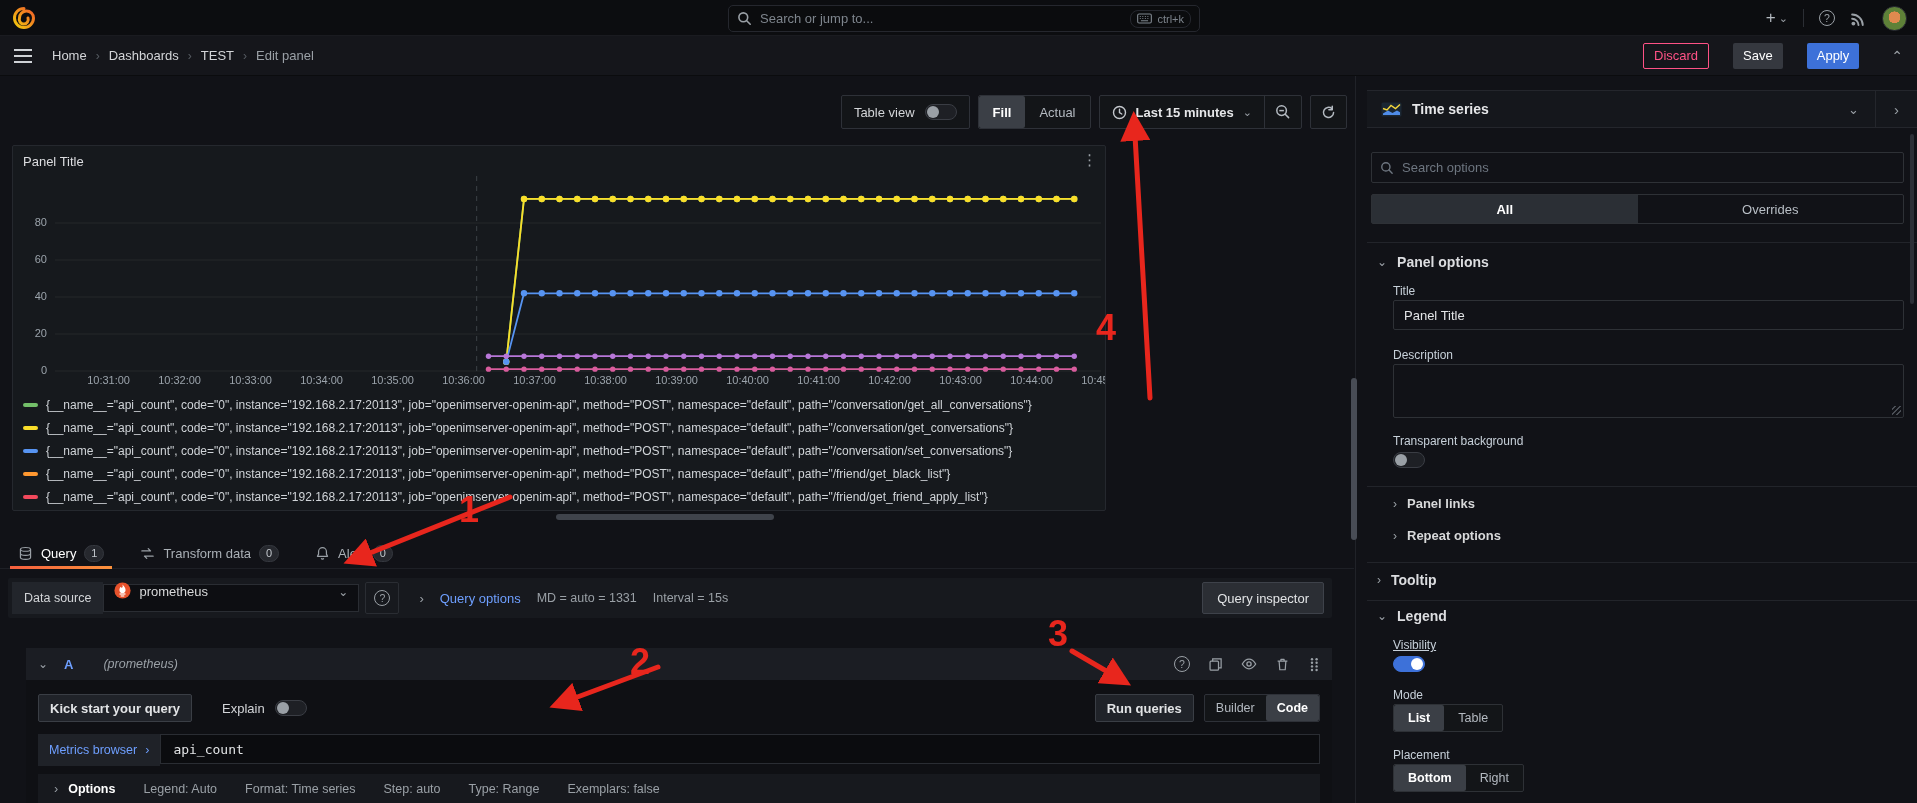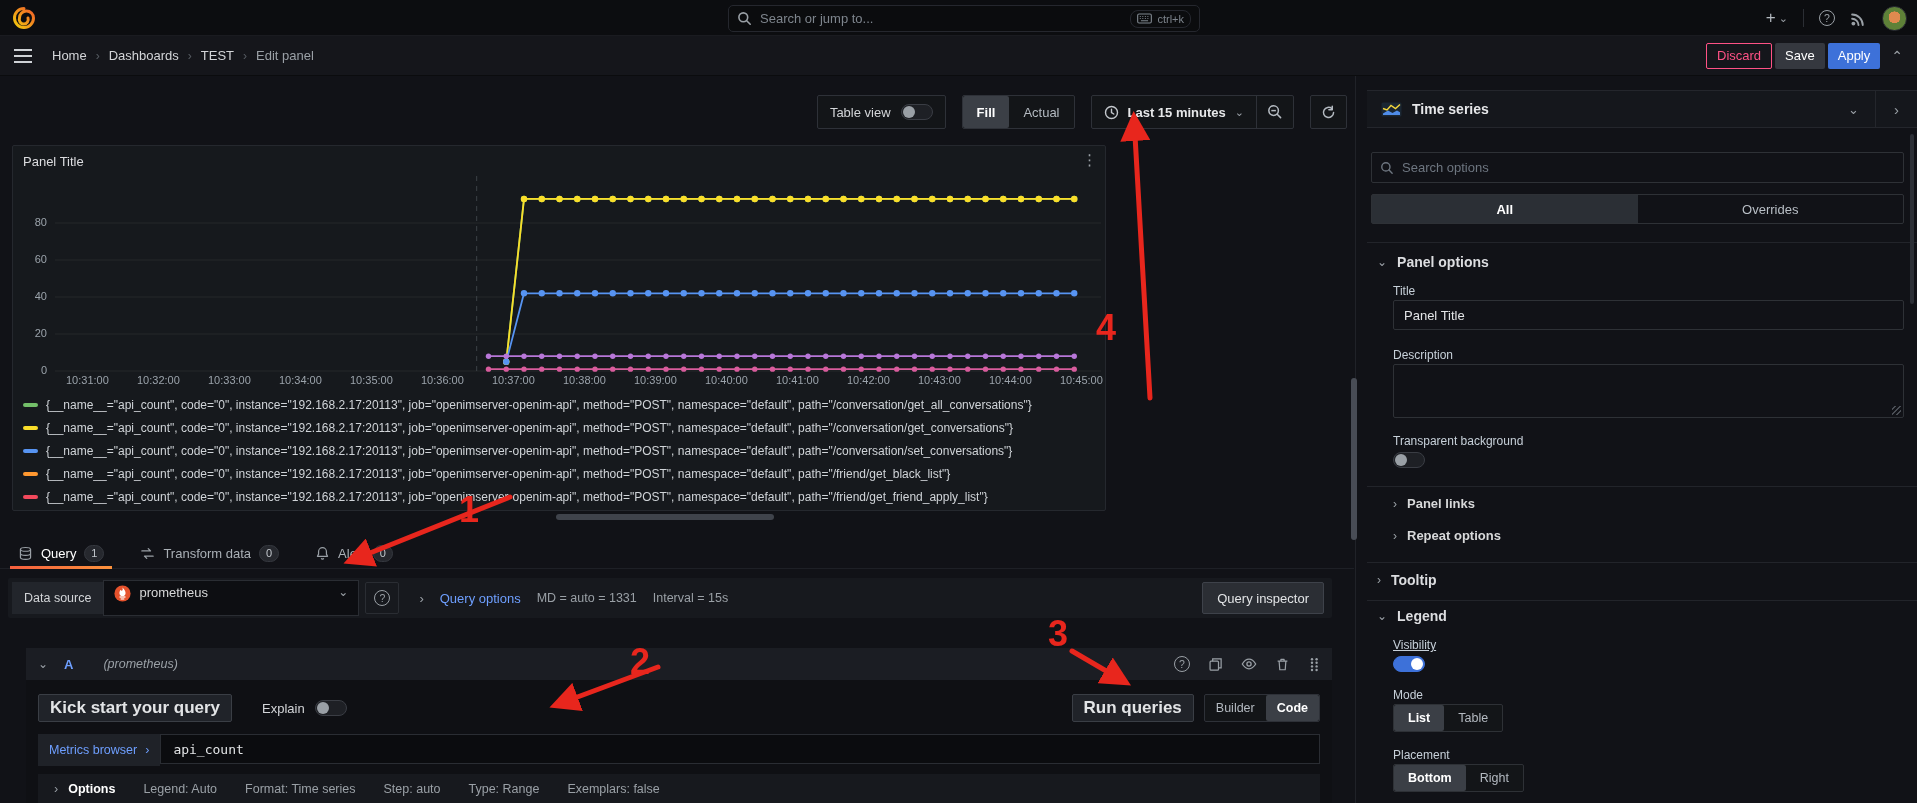--- a/index.html
+++ b/index.html
@@ -22,85 +22,85 @@
 
   
   #subnav { position:absolute; top:36px; left:0; width:100%; height:40px; background:#15161b; border-bottom:1px solid #0b0c0e; display:flex; align-items:center; padding:0 14px; }
   #hamburger { width:18px; height:2px; background:#cfd2d6; position:relative; margin-right:20px; }
   #hamburger::before, #hamburger::after { content:''; position:absolute; left:0; width:18px; height:2px; background:#cfd2d6; }
   #hamburger::before { top:-6px; } #hamburger::after { top:6px; }
   #breadcrumb { display:flex; align-items:center; gap:9px; font-size:13px; }
   #breadcrumb .crumb { color:#d3d5d8; }
   #breadcrumb .crumb.last { color:#9aa0a6; }
   #breadcrumb .sep { color:#565b62; font-size:12px; }
-  #subnav-actions { margin-left:auto; display:flex; align-items:center; gap:3px; }
+  #subnav-actions { margin-left:auto; display:flex; align-items:center; gap:24px; }
   .btn { height:26px; padding:0 10px; border-radius:2px; font-size:13px; display:flex; align-items:center; white-space:nowrap; }
   .btn-discard { color:#ff5286; border:1px solid #ff5286; background:transparent; }
   .btn-save { background:#35383f; color:#fff; }
   .btn-apply { background:#3d71d9; color:#fff; }
   #collapse-caret { color:#9aa0a6; font-size:14px; margin-left:8px; }
 
   
   #leftpane { position:absolute; top:76px; left:0; width:1354px; height:727px; }
 
-  #toolbar-row { position:absolute; top:19px; right:7px; height:34px; display:flex; gap:16px; align-items:center; }
+  #toolbar-row { position:absolute; top:19px; right:7px; height:34px; display:flex; gap:8px; align-items:center; }
   .tgroup { height:34px; background:#131518; border:1px solid #2e3138; border-radius:2px; display:flex; align-items:center; font-size:13px; color:#d3d5d8; }
   .tgroup.pad { padding:0 12px; gap:10px; }
   .segwrap { display:flex; height:100%; align-items:stretch; }
   .seg { padding:8px 14px; display:flex; align-items:center; font-size:13px; color:#b4bac1; }
   .seg.active { background:#3b3f46; color:#fff; font-weight:700; border-radius:2px; }
   .toggle { width:32px; height:16px; border-radius:9px; background:#1e2025; border:1px solid #3a3d44; position:relative; flex:0 0 auto; }
   .toggle .knob { position:absolute; top:1px; left:1px; width:12px; height:12px; border-radius:50%; background:#9aa0a6; }
   .toggle.on { background:#3d71d9; border-color:#3d71d9; }
   .toggle.on .knob { left:auto; right:1px; background:#fff; }
   #time-group .label { font-weight:700; color:#e6e7e9; }
   #time-group .zoomout { border-left:1px solid #2e3138; width:37px; height:100%; display:flex; align-items:center; justify-content:center; color:#b4bac1; }
 
   
   #panel { position:absolute; left:12px; top:69px; width:1094px; height:366px; background:#16191d; border:1px solid #25282e; border-radius:2px; overflow:hidden; }
   #panel-title { position:absolute; left:10px; top:8px; font-size:13px; color:#dcdde0; font-weight:500; }
   #panel-kebab { position:absolute; right:8px; top:5px; color:#9aa0a6; font-size:15px; }
   #y-axis .ylab { position:absolute; width:30px; text-align:right; font-size:11px; color:#9ba3ab; }
-  #x-axis .xlab { position:absolute; width:64px; text-align:left; font-size:11px; color:#9ba3ab; top:228px; }
+  #x-axis .xlab { position:absolute; width:64px; text-align:right; font-size:11px; color:#9ba3ab; top:228px; }
   #panel-legend { position:absolute; left:10px; top:247px; right:0; }
   .leg-row { display:flex; align-items:center; height:23px; white-space:nowrap; overflow:hidden; font-size:12px; color:#d0d4d8; }
   .leg-dash { width:15px; height:4px; border-radius:2px; margin-right:8px; flex:0 0 auto; }
 
   #hresizer { position:absolute; left:556px; top:438px; width:218px; height:6px; border-radius:3px; background:#3f434b; }
 
   
   #tabsrow { position:absolute; left:0; top:462px; width:1354px; height:31px; border-bottom:1px solid #1e2026; display:flex; align-items:center; padding-left:18px; gap:36px; }
   .tab { display:flex; align-items:center; gap:8px; font-size:13px; color:#aab0b6; position:relative; height:100%; }
   .tab .ticon { color:#9aa0a6; display:flex; }
   .tab.active { color:#fff; }
   .tab.active::after { content:''; position:absolute; left:-8px; right:-8px; bottom:-1px; height:3px; background:linear-gradient(90deg,#f55f3e,#fb923c); }
   .badge { min-width:20px; height:17px; border-radius:9px; background:#26282e; border:1px solid #35383f; color:#c2c7cc; font-size:11px; display:flex; align-items:center; justify-content:center; padding:0 5px; }
 
   
   #dsrow { position:absolute; left:8px; top:502px; width:1324px; height:40px; background:#17191e; border-radius:2px; display:flex; align-items:center; padding:0 4px; }
   .chip { background:#22252b; height:32px; display:flex; align-items:center; padding:0 12px; font-size:12.5px; color:#d3d5d8; }
-  #ds-select { height:36px; width:256px; background:#0d0e12; border:1px solid #2a2d33; display:flex; align-items:flex-start; gap:8px; padding:4px 10px; font-size:13px; }
+  #ds-select { height:28px; width:256px; background:#0d0e12; border:1px solid #2a2d33; display:flex; align-items:flex-end; gap:8px; padding:12px 10px; font-size:13px; }
   #ds-select .caret { margin-left:auto; color:#9aa0a6; font-size:12px; }
   .iconbtn { height:32px; width:34px; border:1px solid #2a2d33; background:#17191e; display:flex; align-items:center; justify-content:center; color:#9aa0a6; border-radius:2px; margin-left:6px; }
   #qopts { display:flex; align-items:center; gap:16px; margin-left:20px; font-size:13px; }
   #qopts .qo-caret { color:#9aa0a6; font-size:13px; }
   #qopts .qo-link { color:#6e9fff; font-weight:500; }
   #qopts .qo-meta { color:#9aa0a6; font-size:12.5px; }
   #query-inspector { margin-left:auto; height:32px; background:#2b2e34; border:1px solid #3e424a; border-radius:2px; padding:0 14px; font-size:13px; color:#e2e4e6; display:flex; align-items:center; margin-right:4px; }
 
   
   #qcard { position:absolute; left:26px; top:572px; width:1306px; height:160px; }
   #qhead { height:32px; background:#1b1d23; display:flex; align-items:center; gap:16px; padding:0 12px; font-size:13px; }
   #qhead .hcaret { color:#9aa0a6; font-size:12px; }
   #qhead .refid { color:#6e9fff; font-weight:700; }
   #qhead .dshint { color:#9aa0a6; font-style:italic; font-size:12.5px; margin-left:14px; }
   #qhead-icons { margin-left:auto; display:flex; align-items:center; gap:18px; color:#9aa0a6; }
   #qbody { position:absolute; top:32px; left:0; right:0; height:128px; background:#0f1014; padding:14px 12px 0 12px; }
   #kickrow { display:flex; align-items:center; gap:30px; height:28px; position:relative; }
-  .btn-sec { background:#202329; border:1px solid #3a3e45; height:28px; padding:0 11px; font-size:17px; color:#e2e4e6; font-weight:600; border-radius:2px; display:flex; align-items:center; white-space:nowrap; }
+  .btn-sec { background:#202329; border:1px solid #3a3e45; height:28px; padding:0 11px; font-size:13px; color:#e2e4e6; font-weight:600; border-radius:2px; display:flex; align-items:center; white-space:nowrap; }
   #explain-wrap { display:flex; align-items:center; gap:10px; font-size:13px; color:#d3d5d8; }
   #kick-right { position:absolute; right:0; top:0; display:flex; gap:10px; align-items:center; }
   .bc-wrap { display:flex; height:28px; border:1px solid #2e3138; border-radius:2px; background:#131518; }
   .bc-wrap .seg { padding:0 11px; font-size:12.5px; }
   #metricsrow { display:flex; margin-top:12px; height:30px; }
   #mb-chip { background:#1f2228; color:#6e9fff; font-size:12.5px; display:flex; align-items:center; padding:16px 11px; gap:8px; }
   #query-input { flex:1; background:#0b0c0f; border:1px solid #2a2d33; display:flex; align-items:center; padding:0 12px; font-family:"DejaVu Sans Mono",monospace; font-size:13px; color:#e2e4e6; }
   #optionsrow { margin-top:10px; background:#17191e; height:30px; display:flex; align-items:center; gap:28px; padding:0 16px; font-size:12.5px; }
   #optionsrow .opt-head { display:flex; gap:10px; align-items:center; color:#fff; font-weight:700; }
   #optionsrow .opt-head .oc { color:#9aa0a6; font-weight:400; }

